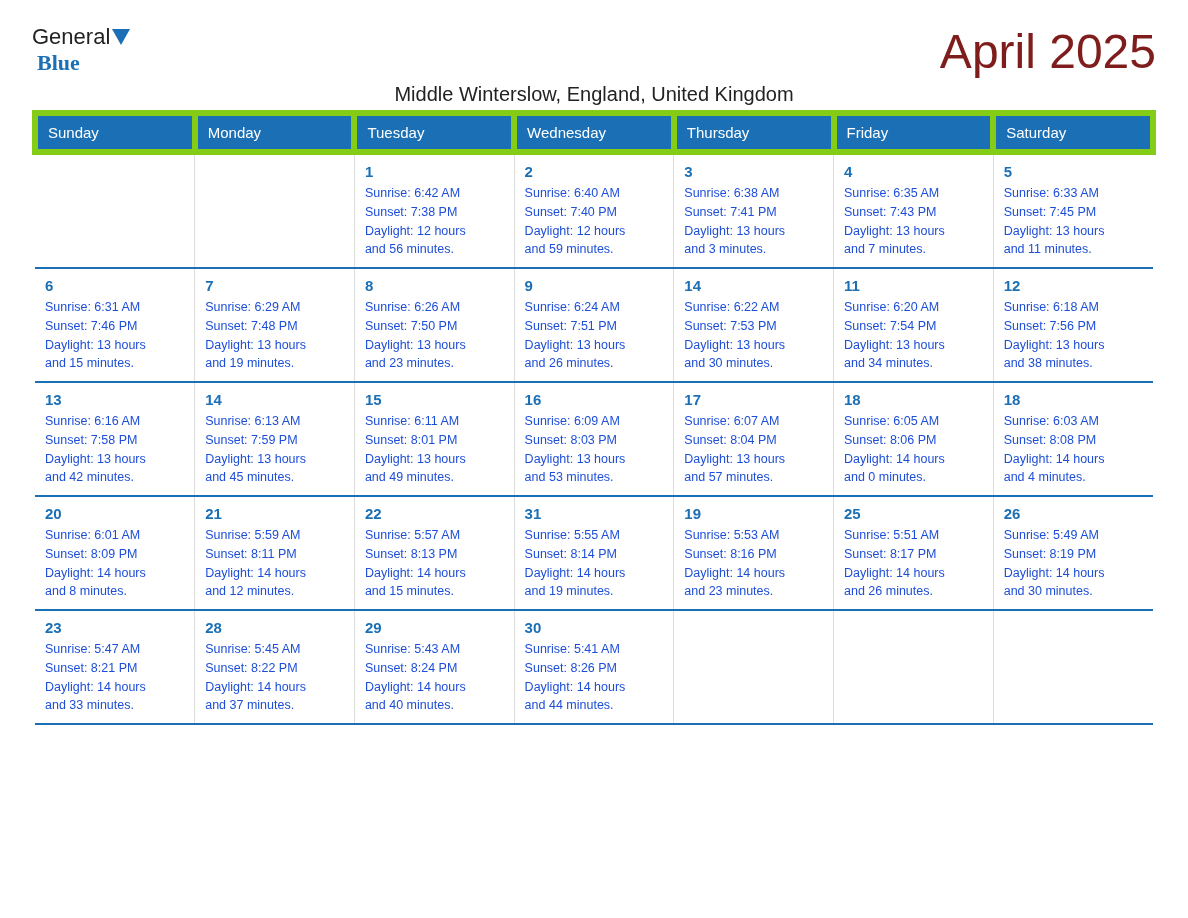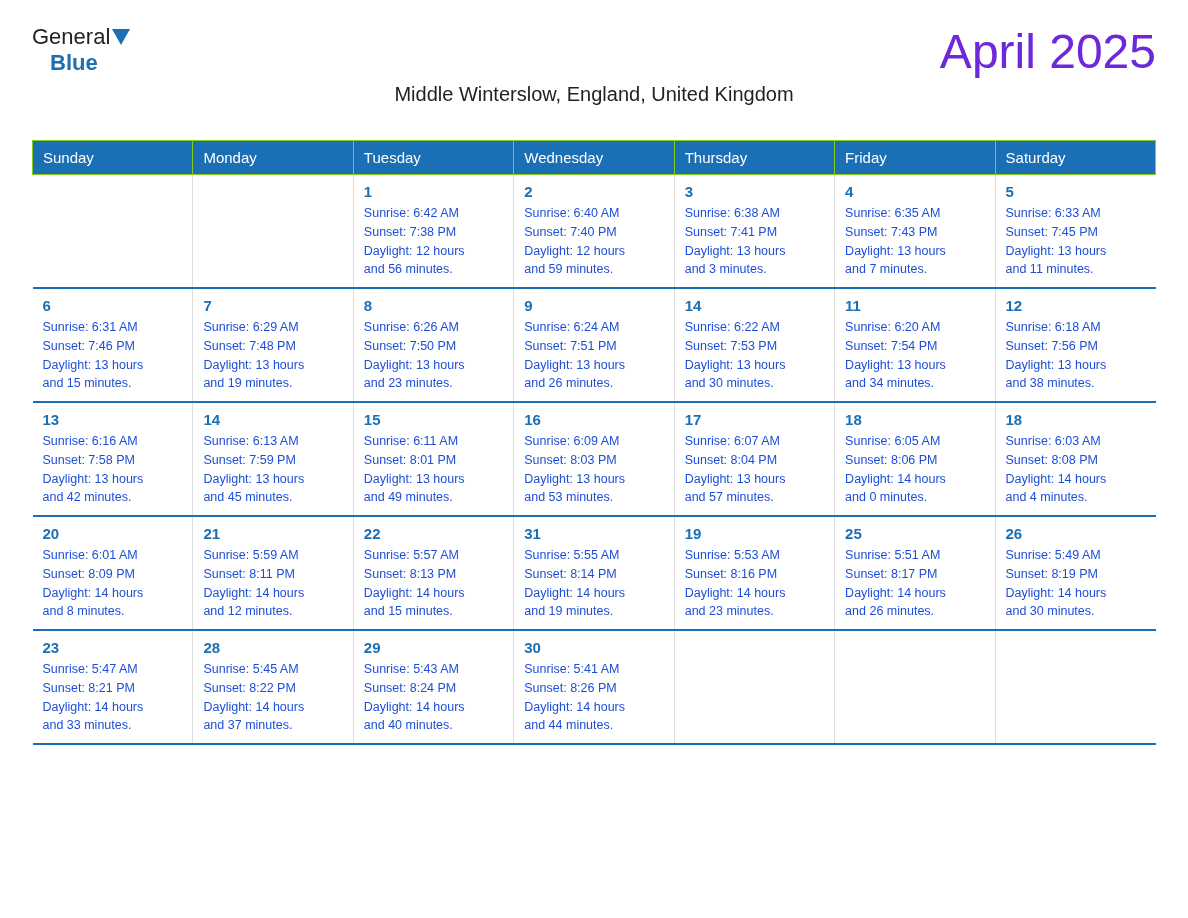--- a/index.html
+++ b/index.html
@@ -32,43 +32,43 @@
       flex-direction: column;
       align-items: flex-start;
     }
     .logo-row {
       display: flex;
       align-items: center;
     }
     .page-title {
       font-size: 48px;
       font-weight: normal;
-      color: #6d28d9;
+      color: #7f1d1d;
       text-align: center;
     }
     .subtitle {
       font-size: 20px;
       color: #222;
       text-align: center;
-      margin-bottom: 34px;
+      margin-bottom: 4px;
     }
     table {
       width: 100%;
       border-collapse: collapse;
     }
     thead tr {
       background-color: #1a6fb5;
     }
     thead th {
       color: #fff;
       font-size: 15px;
       font-weight: normal;
       padding: 8px 10px;
       text-align: left;
-      border: 1px solid #84cc16;
+      border: 6px solid #84cc16;
     }
     tbody tr {
       border-bottom: 2px solid #1a6fb5;
     }
     tbody td {
       vertical-align: top;
       padding: 8px 10px;
       font-size: 13px;
       color: #222;
       border-right: 1px solid #ddd;
@@ -98,21 +98,21 @@
 <body>
 
 <div class="header-top">
   <div class="logo-wrapper">
     <div class="logo-row">
       <span class="logo-text-general">General</span>
       <svg width="18" height="18" viewBox="0 0 18 18" style="margin-left:2px;margin-top:2px;">
         <polygon points="0,0 18,0 9,16" fill="#1a6fb5"></polygon>
       </svg>
     </div>
-    <span class="logo-text-blue" style="margin-left:18px;">Blue</span>
+    <span class="logo-text-blue" style="margin-left:5px;font-family:Liberation Serif, serif;">Blue</span>
   </div>
   <div>
     <h1 class="page-title">April 2025</h1>
   </div>
 </div>
 
 <div class="subtitle">Middle Winterslow, England, United Kingdom</div>
 
 <table>
   <thead>

